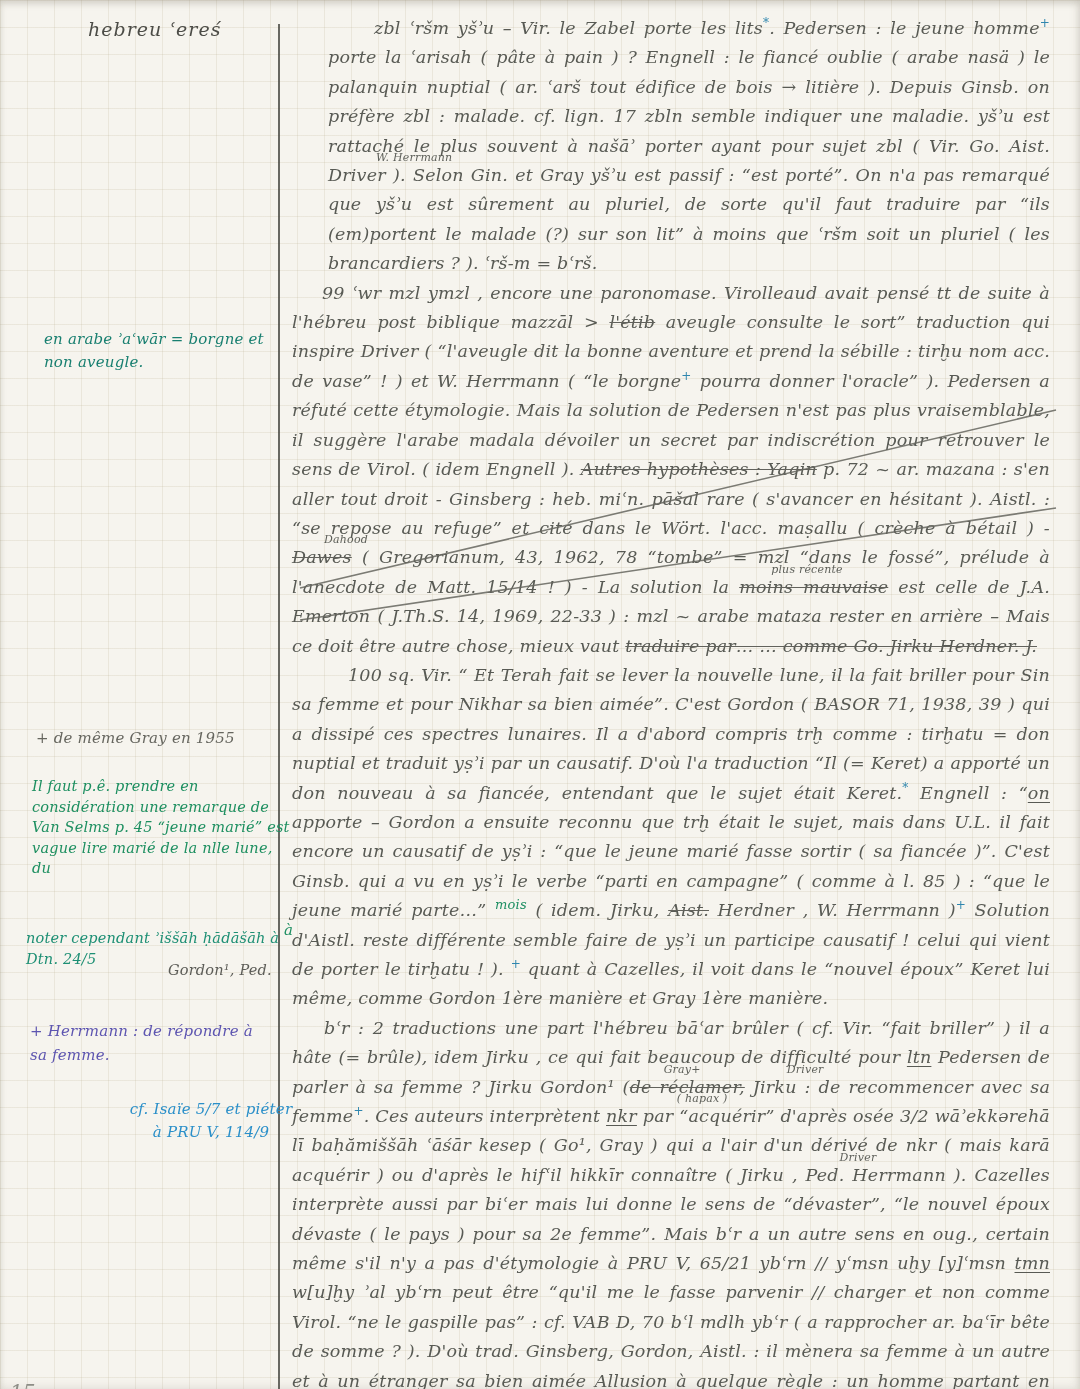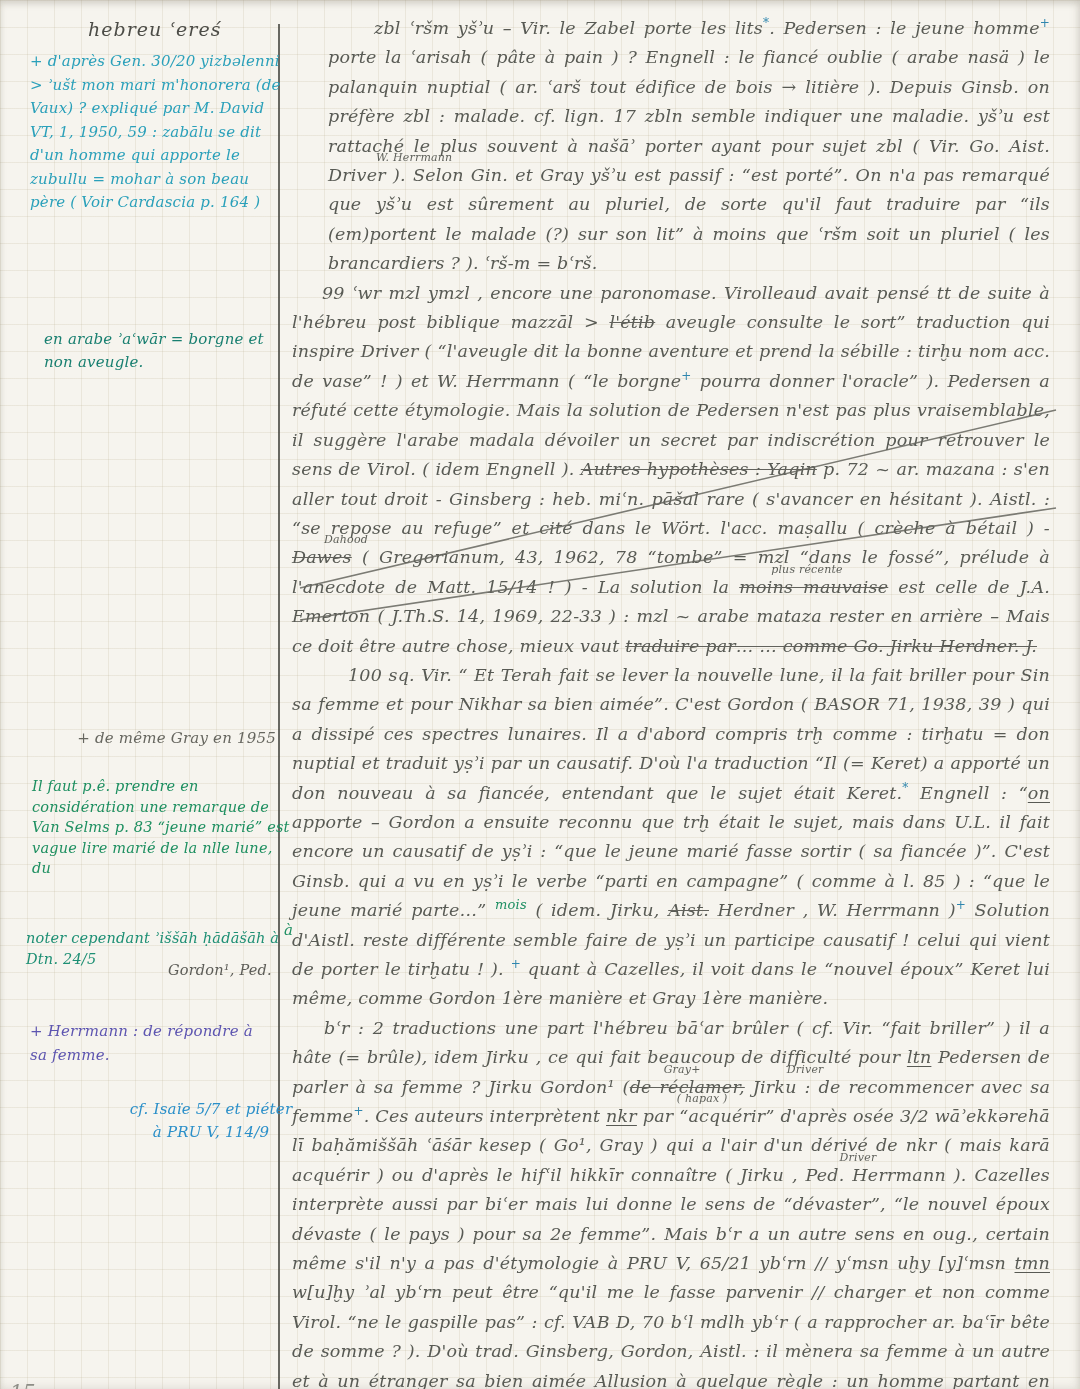--- a/index.html
+++ b/index.html
@@ -41,43 +41,42 @@
   .rel{position:relative;}
   .above{
     position:absolute;top:-13px;left:2px;
     font-size:11px;line-height:1;white-space:nowrap;color:#5d5f59;
   }
   
   .note{position:absolute;font-style:italic;}
   .m-title{left:88px;top:18px;width:210px;font-size:19px;color:#4c4c47;letter-spacing:1px;}
   .m-gen{left:30px;top:50px;width:254px;font-size:15px;line-height:23.5px;color:#2aa0ba;}
   .m-arabe{left:44px;top:328px;width:240px;font-size:15px;line-height:23px;color:#187f70;}
-  .m-gray1955{left:36px;top:729px;width:240px;font-size:15px;color:#66665f;text-align:right;}
+  .m-gray1955{left:36px;top:729px;width:240px;font-size:15px;color:#66665f;}
   .m-vanselms{left:32px;top:776px;width:260px;font-size:14.5px;line-height:20.5px;color:#1d8f60;}
   .m-gray2{left:24px;top:856px;width:252px;font-size:14.5px;line-height:21px;color:#e25757;}
   .m-noter{left:26px;top:928px;width:268px;font-size:14.5px;line-height:21px;color:#1d8f74;}
   .m-gordonped{left:168px;top:962px;width:130px;font-size:14.5px;color:#5c5c57;}
   .m-herrmann{left:30px;top:1006px;width:240px;font-size:15px;line-height:24px;color:#5d55b0;margin-top:13px;}
   .m-isaie{left:126px;top:1098px;width:170px;font-size:15px;line-height:23px;color:#2a8fc9;text-align:center;}
   .m-amark{left:284px;top:921px;width:20px;font-size:15px;color:#1f8f63;}
   .page-number{position:absolute;left:10px;top:1336px;font-size:20px;color:#8d8d86;font-style:italic;margin-top:44px;}
   .strokes{position:absolute;left:0;top:0;pointer-events:none;}
 </style>
 </head>
 <body>
 
 <div class="page">
 
   <div class="vrule"></div>
 
   <div class="note hw m-title">hebreu ʿereś</div>
-  <div class="note hw m-gen">+ d'après Gen. 30/20 yizbəlenni &gt; ʾušt mon mari m'honorera (de Vaux) ? expliqué par M. David VT, 1, 1950, 59 : zabālu se dit d'un homme qui apporte le zubullu = mohar à son beau père ( Voir Cardascia p. 164 )</div>
   <div class="note hw m-arabe">en arabe ʾaʿwār = borgne et non aveugle.</div>
   <div class="note hw m-gray1955">+ de même Gray en 1955</div>
-  <div class="note hw m-vanselms">Il faut p.ê. prendre en considération une remarque de Van Selms p. 83 “jeune marié” est vague lire marié de la nlle lune, du</div>
+  <div class="note hw m-vanselms">Il faut p.ê. prendre en considération une remarque de Van Selms p. 45 “jeune marié” est vague lire marié de la nlle lune, du</div>
   <div class="note hw m-noter">noter cependant ʾiššāh ḥădāšāh à Dtn. 24/5</div>
   <div class="note hw m-gordonped">Gordon¹, Ped.</div>
   <div class="note hw m-herrmann">+ Herrmann : de répondre à sa femme.</div>
   <div class="note hw m-isaie">cf. Isaïe 5/7 et piéter à PRU V, 114/9</div>
   <div class="note hw m-amark">à</div>
 
   <div class="main hw">
       <p><span>zbl ʿršm yšʾu – Vir. le Zabel porte les lits</span><span class="sup">*</span><span>. Pedersen : le jeune homme</span><span class="sup">+</span><span> porte la ʿarisah ( pâte à pain ) ? Engnell : le fiancé oublie ( arabe nasä ) le palanquin nuptial ( ar. ʿarš tout édifice de bois → litière ). Depuis Ginsb. on préfère zbl : malade. cf. lign. 17 zbln semble indiquer une maladie. yšʾu est rattaché le plus souvent à našāʾ porter ayant pour sujet zbl ( Vir. Go. Aist. </span><span class="rel"><span class="above">W. Herrmann</span><span>Driver</span></span><span> ). Selon Gin. et Gray yšʾu est passif : “est porté”. On n'a pas remarqué que yšʾu est sûrement au pluriel, de sorte qu'il faut traduire par “ils (em)portent le malade (?) sur son lit” à moins que ʿršm soit un pluriel ( les brancardiers ? ). ʿrš-m = bʿrš.</span></p>
       <p><span>99 ʿwr mzl ymzl , encore une paronomase. Virolleaud avait pensé tt de suite à l'hébreu post biblique mazzāl &gt; </span><span class="strike">l'étib</span><span> aveugle consulte le sort” traduction qui inspire Driver ( “l'aveugle dit la bonne aventure et prend la sébille : tirḫu nom acc. de vase” ! )  et  W. Herrmann ( “le borgne</span><span class="sup">+</span><span> pourra donner l'oracle” ). Pedersen a réfuté cette étymologie. Mais la solution de Pedersen n'est pas plus vraisemblable, il suggère l'arabe madala dévoiler un secret par indiscrétion pour retrouver le sens de Virol. ( idem Engnell ). </span><span class="strike">Autres hypothèses : Yaqin</span><span> p. 72  ~ ar. mazana : s'en aller tout droit - Ginsberg : heb. miʿn. pāšal rare ( s'avancer en hésitant ). Aistl. : “se repose au refuge” et cité dans le Wört. l'acc. maṣallu ( crèche à bétail ) - </span><span class="rel"><span class="above">Dahood</span><span class="strike">Dawes</span></span><span> ( Gregorianum, 43, 1962, 78 “tombe” = mzl “dans le fossé”, prélude à l'anecdote de Matt. 15/14 ! ) - La solution la </span><span class="rel"><span class="above">plus récente</span><span class="strike">moins mauvaise</span></span><span> est celle de J.A. Emerton ( J.Th.S. 14, 1969, 22-33 ) : mzl ~ arabe mataza rester en arrière – Mais ce doit être autre chose, mieux vaut </span><span class="strike">traduire par… … comme Go. Jirku Herdner. J.</span></p>
       <p><span>100 sq. Vir. “ Et Terah fait se lever la nouvelle lune, il la fait briller pour Sin sa femme et pour Nikhar sa bien aimée”. C'est Gordon ( BASOR 71, 1938, 39 ) qui a dissipé ces spectres lunaires. Il a d'abord compris trḫ comme : tirḫatu = don nuptial et traduit yṣʾi par un causatif. D'où l'a traduction “Il (= Keret) a apporté un don nouveau à sa fiancée, entendant que le sujet était Keret.</span><span class="sup">*</span><span> Engnell : “</span><span class="und">on</span><span> apporte – Gordon a ensuite reconnu que trḫ était le sujet, mais dans U.L. il fait encore un causatif de yṣʾi : “que le jeune marié fasse sortir ( sa fiancée )”. C'est Ginsb. qui a vu en yṣʾi le verbe “parti en campagne” ( comme à l. 85 ) : “que le jeune marié parte…” </span><span class="insg">mois</span><span> ( idem. Jirku, </span><span class="strike">Aist.</span><span> Herdner , W. Herrmann )</span><span class="sup">+</span><span> Solution d'Aistl. reste différente semble faire de yṣʾi un participe causatif ! celui qui vient de porter le tirḫatu ! ). </span><span class="sup">+</span><span> quant à Cazelles, il voit dans le “nouvel époux” Keret lui même, comme Gordon 1ère manière et Gray 1ère manière.</span></p>

